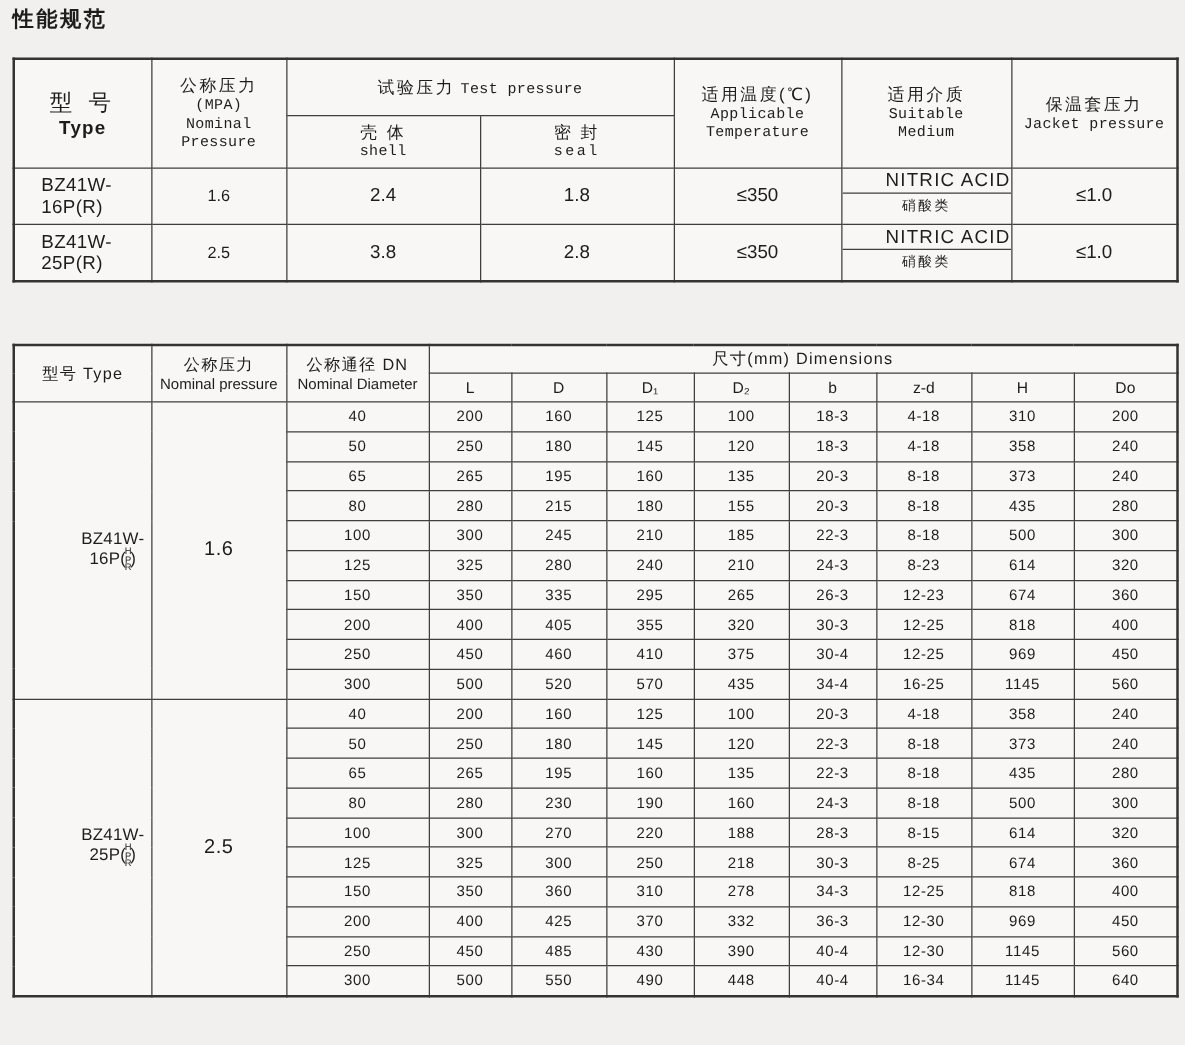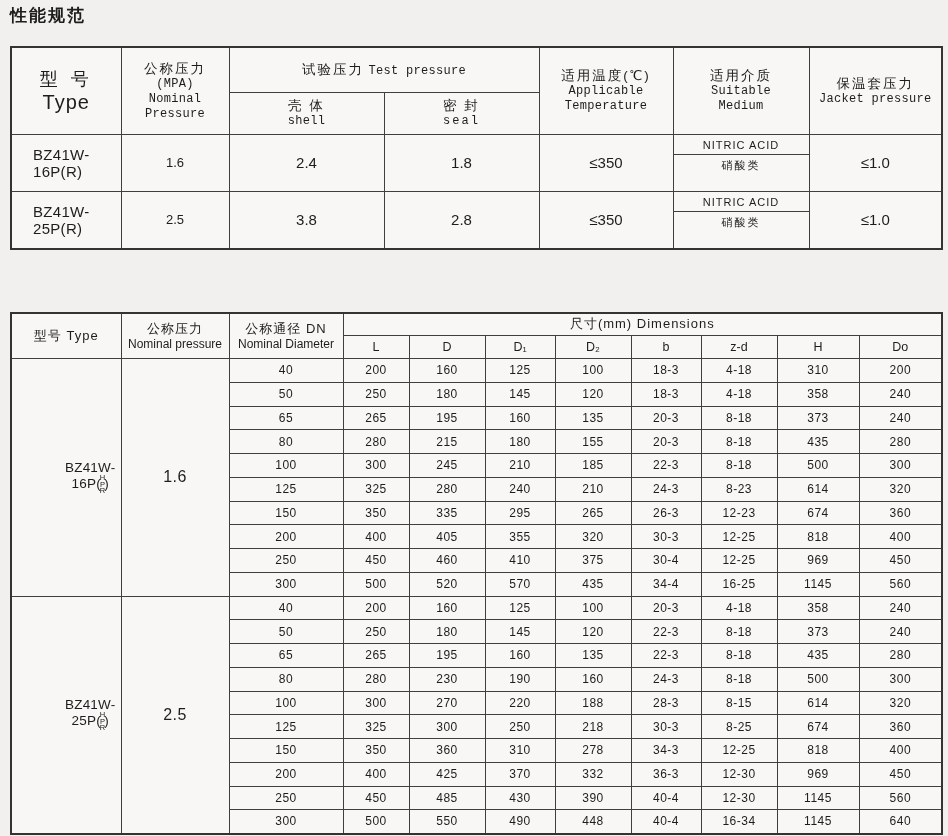--- a/index.html
+++ b/index.html
@@ -19,35 +19,35 @@
   .sec-title .en { font-size: 16px; font-weight: normal; line-height: 19px; letter-spacing: 0.5px; }
 
   
   table { border-collapse: collapse; table-layout: fixed; background: #f8f7f5; }
   td, th { border: 1px solid #3f3f3f; padding: 0; font-weight: normal; text-align: center; vertical-align: middle; overflow: hidden; }
   table.outer { border: 2px solid #333; }
 
   
   #spec-table { width: 931px; margin-top: 20px; }
   #spec-table .hzh-big { font-size: 18px; letter-spacing: 4px; }
-  #spec-table .hen-big { font-size: 20px; letter-spacing: 1px; }
+  #spec-table .hen-big { font-size: 15px; letter-spacing: 1px; font-weight: bold; }
   #spec-table .hzh { font-size: 13.5px; letter-spacing: 2px; line-height: 17px; }
   #spec-table .hen { font-size: 12px; line-height: 15px; letter-spacing: 0.3px; font-family: Liberation Mono, monospace; }
   #spec-table tr.h1 { height: 45px; }
   #spec-table tr.h2 { height: 42px; }
   #spec-table tr.data { height: 41px; }
   #spec-table td.type-cell { font-size: 15px; text-align: left; padding-left: 21px; letter-spacing: 0.3px; }
   #spec-table td.num { font-size: 13px; }
   #spec-table td.num-big { font-size: 15px; }
   #spec-table td.split-cell { padding: 0; }
-  .split-top { border-bottom: 1px solid #3f3f3f; height: 20px; line-height: 20px; font-size: 11px; letter-spacing: 1px; }
-  .split-bottom { height: 36px; line-height: 20px; font-size: 11px; letter-spacing: 2px; }
+  .split-top { border-bottom: 1px solid #3f3f3f; height: 20px; line-height: 20px; font-size: 15px; letter-spacing: 1px; text-align: right; }
+  .split-bottom { height: 24px; line-height: 20px; font-size: 11px; letter-spacing: 2px; }
 
   
-  #dims-table { width: 931px; margin-top: 24px; }
+  #dims-table { width: 931px; margin-top: 11px; }
   #dims-table tr.h { height: 23px; }
   #dims-table tr.data { height: 23.75px; }
   #dims-table th { font-size: 12.5px; }
   #dims-table .hzh { font-size: 13px; letter-spacing: 1px; line-height: 16px; }
   #dims-table .hen { font-size: 12px; line-height: 14px; }
   #dims-table td { font-size: 12px; letter-spacing: 0.5px; }
   #dims-table td.group-type { font-size: 13.5px; letter-spacing: 0.2px; padding-left: 48px; }
   #dims-table td.group-pressure { font-size: 16px; }
   .stack { display: inline-block; vertical-align: middle; font-size: 7.5px; line-height: 6.5px; letter-spacing: 0; margin: 0 -1px; }
   .gap-under-spec { height: 38px; }

